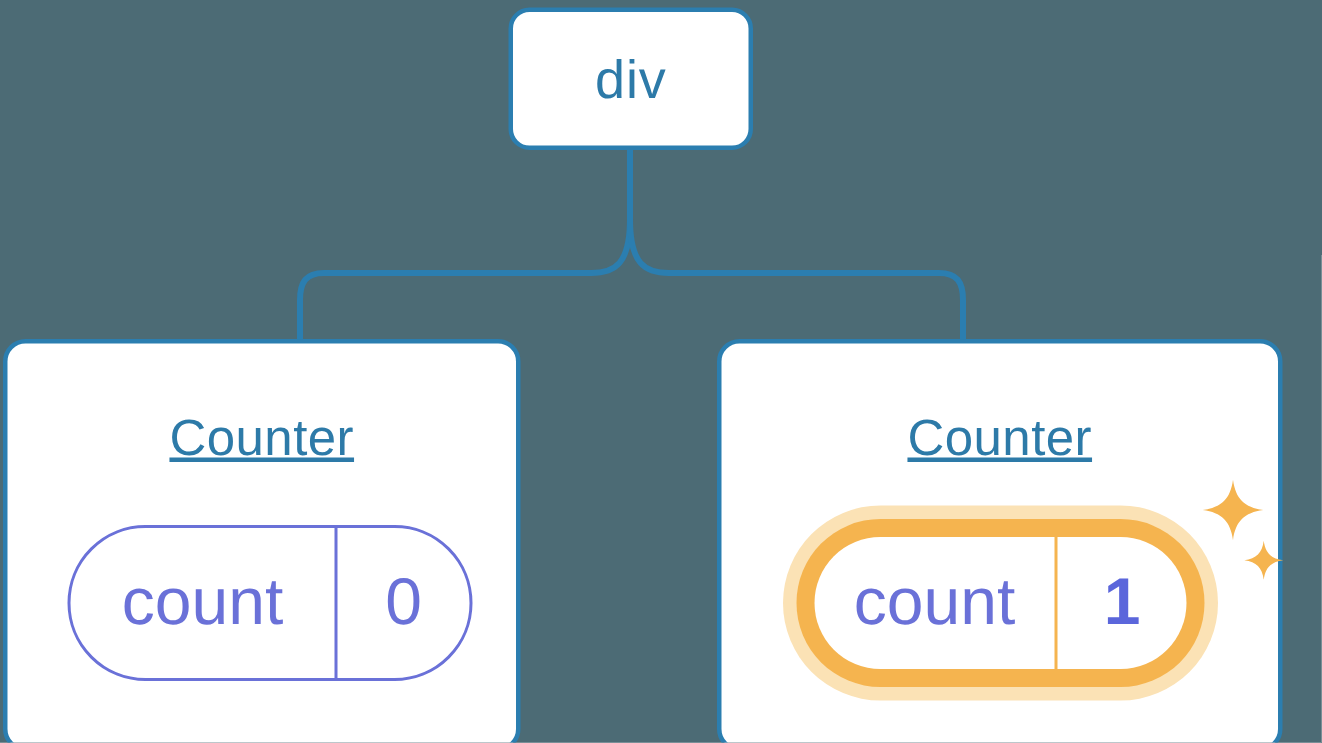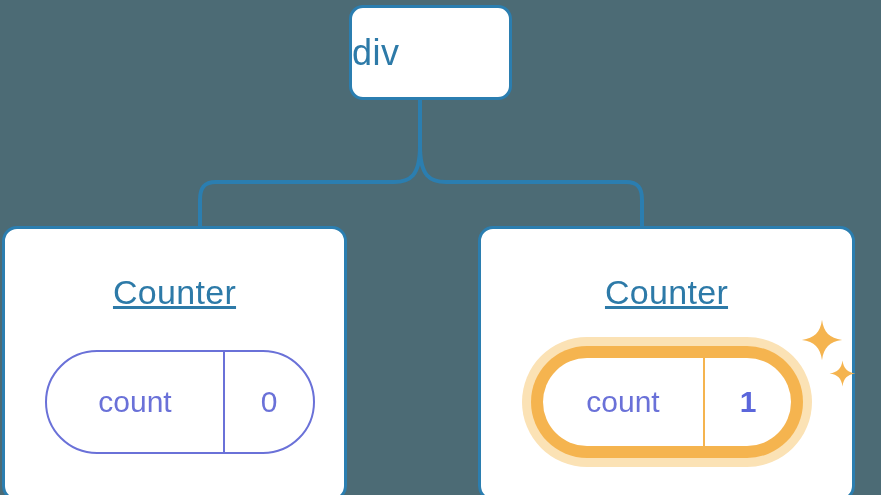--- a/index.html
+++ b/index.html
@@ -36,22 +36,21 @@
     left: 339px;
     top: 5px;
     width: 163px;
     height: 95px;
     background: #ffffff;
     border: 3px solid #2b7eb0;
     border-radius: 14px;
     box-sizing: border-box;
     display: flex;
     align-items: center;
-    justify-content: flex-start;
-    margin-left: 10px;
+    justify-content: center;
   }
   .node-root-label {
     color: #2d7aa8;
     font-size: 36px;
     letter-spacing: 0.5px;
   }
 
   
   .card {
     position: absolute;
@@ -98,21 +97,21 @@
     width: 270px;
     height: 104px;
     border: 2px solid #6a71d8;
     border-radius: 52px;
   }
   .pill-key, .pill-val {
     display: flex;
     align-items: center;
     justify-content: center;
     color: #6a71d8;
-    font-size: 30px;
+    font-size: 44px;
   }
   .pill-plain .pill-key {
     width: 176px;
     border-right: 2px solid #6a71d8;
   }
   .pill-plain .pill-val {
     flex: 1;
   }
 
   

